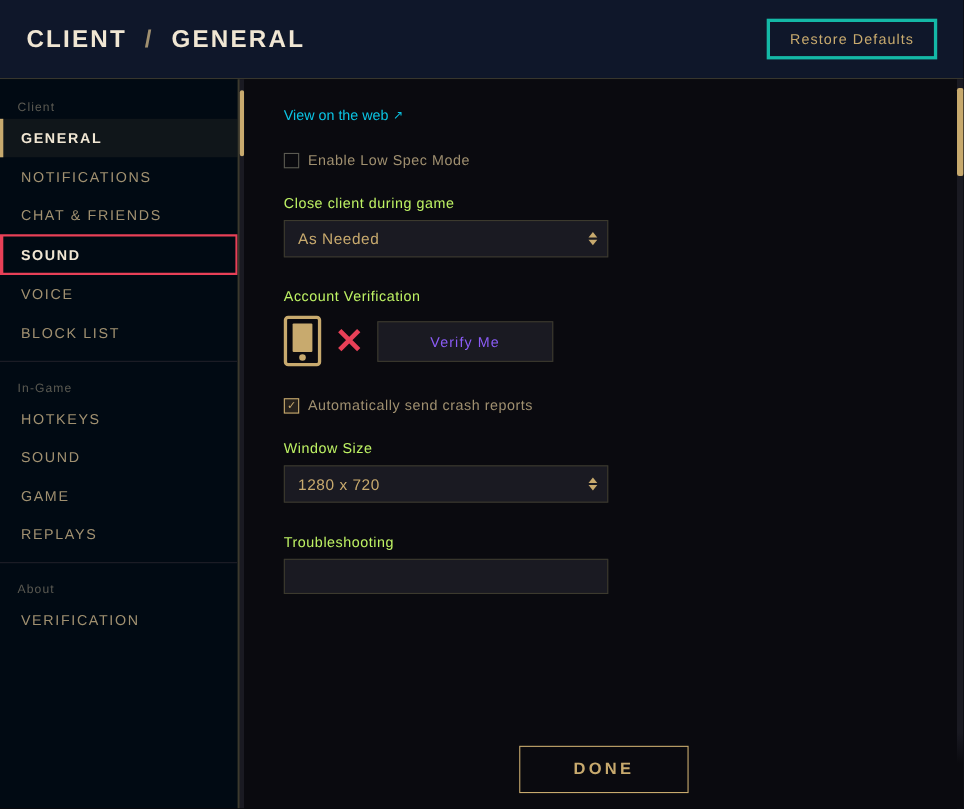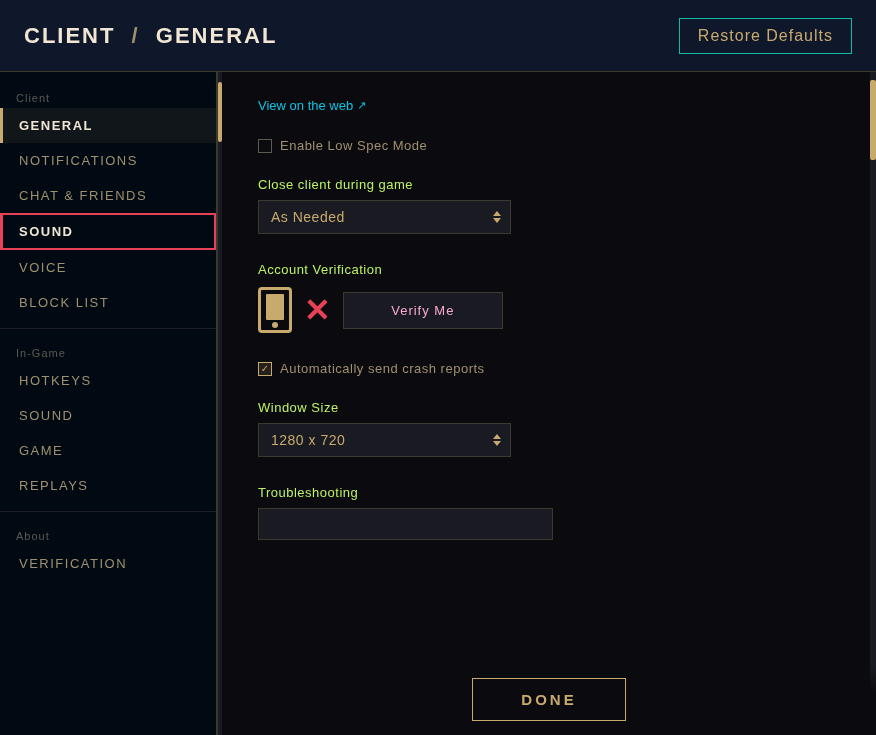--- a/index.html
+++ b/index.html
@@ -25,25 +25,25 @@
     .header-title {
       font-size: 22px;
       letter-spacing: 2px;
       color: #c8aa6e;
     }
     .header-title span {
       color: #f0e6d3;
       font-weight: bold;
     }
     .restore-btn {
-      border: 1px solid #14b8a6;
+      border: 3px solid #14b8a6;
       background: transparent;
       color: #c8aa6e;
       padding: 8px 18px;
-      font-size: 16px;
+      font-size: 13px;
       letter-spacing: 1px;
       cursor: pointer;
     }
 
     
     .main-layout {
       display: flex;
       height: calc(735px - 72px);
     }
 
@@ -155,21 +155,21 @@
 
     .field-label {
       font-size: 13px;
       color: #bef264;
       letter-spacing: 0.5px;
       margin-bottom: 8px;
     }
 
     .select-wrapper {
       position: relative;
-      width: 253px;
+      width: 295px;
       margin-bottom: 28px;
     }
     .select-field {
       width: 100%;
       background: #1a1a22;
       border: 1px solid #3c3a2e;
       color: #c8aa6e;
       padding: 8px 12px;
       font-size: 14px;
       appearance: none;
@@ -206,21 +206,21 @@
     }
     .x-mark {
       color: #e84057;
       font-size: 32px;
       font-weight: bold;
       line-height: 1;
     }
     .verify-btn {
       background: #1a1a22;
       border: 1px solid #3c3a2e;
-      color: #f9a8d4;
+      color: #8b5cf6;
       padding: 10px 24px;
       font-size: 13px;
       letter-spacing: 1px;
       cursor: pointer;
       width: 160px;
     }
 
     
     .footer {
       position: absolute;

